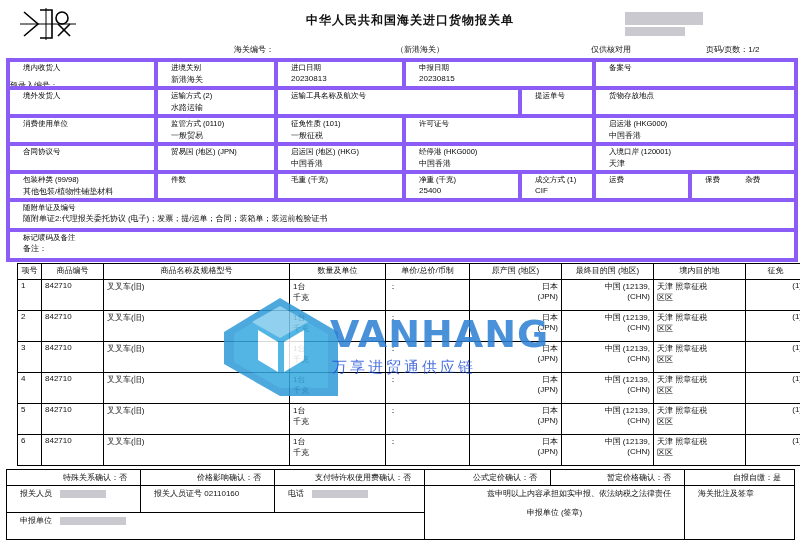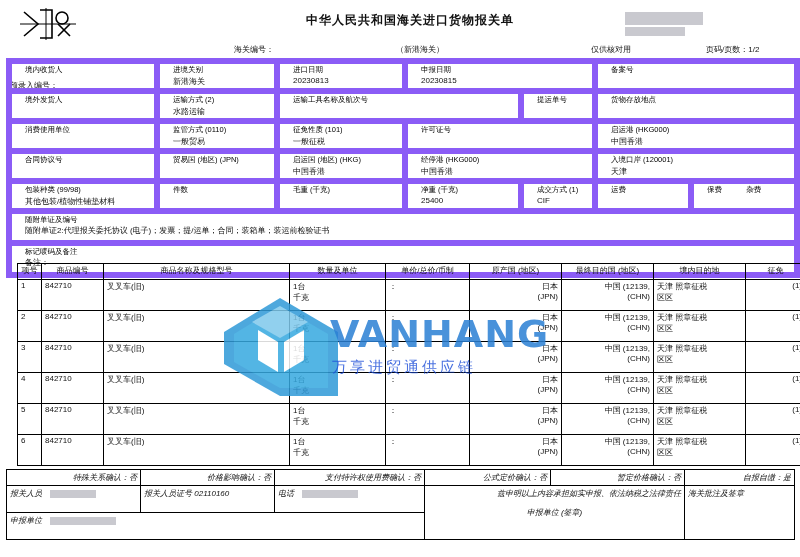--- a/index.html
+++ b/index.html
@@ -28,37 +28,37 @@
   .sub{display:block;}
   .ctr{text-align:right;}
 
   
   .strip{position:absolute;left:6px;top:44px;width:788px;height:14px;}
   .strip .c{position:absolute;top:0;font-size:8px;}
 
   
   .grid{position:absolute;left:6px;top:58px;width:788px;}
   .grid table{width:788px;border-collapse:collapse;table-layout:fixed;}
-  .grid td{border:6px solid #8b5cf6;font-size:8px;padding:1px 13px;vertical-align:top;height:11px;}
+  .grid td{border:4px solid #8b5cf6;font-size:8px;padding:1px 13px;vertical-align:top;height:11px;}
   .grid .lbl{display:block;font-size:7.5px;}
   .grid .v{display:block;font-size:8px;margin-top:1px;}
   .grid .v2{display:block;font-size:8px;}
   .cellpad{height:26px;}
 
   .bar{display:inline-block;height:8px;background:#c9c9cf;vertical-align:middle;}
 
   
   .items{position:absolute;left:17px;width:788px;border-collapse:collapse;table-layout:fixed;}
   .items td,.items th{border:1px solid #000;font-size:8px;padding:1px 3px;vertical-align:top;}
   .items th{font-weight:normal;text-align:center;height:13px;}
   .items td.it{height:28px;}
 
   
   .foot{position:absolute;left:6px;width:788px;border-collapse:collapse;table-layout:fixed;}
-  .foot td{border:1px solid #000;font-size:8px;padding:2px 3px;vertical-align:top;font-style:italic;}
+  .foot td{border:1px solid #000;font-size:8px;padding:2px 13px;vertical-align:top;}
 
   
   .wm{position:absolute;left:222px;top:292px;width:420px;height:110px;pointer-events:none;}
   .wm-text{
     position:absolute;left:330px;top:312px;
     font-size:38px;font-weight:bold;color:#2a7fd4;letter-spacing:1px;
     font-family:"DejaVu Sans","Liberation Sans",sans-serif;
     opacity:.85;
   }
   .wm-sub{

